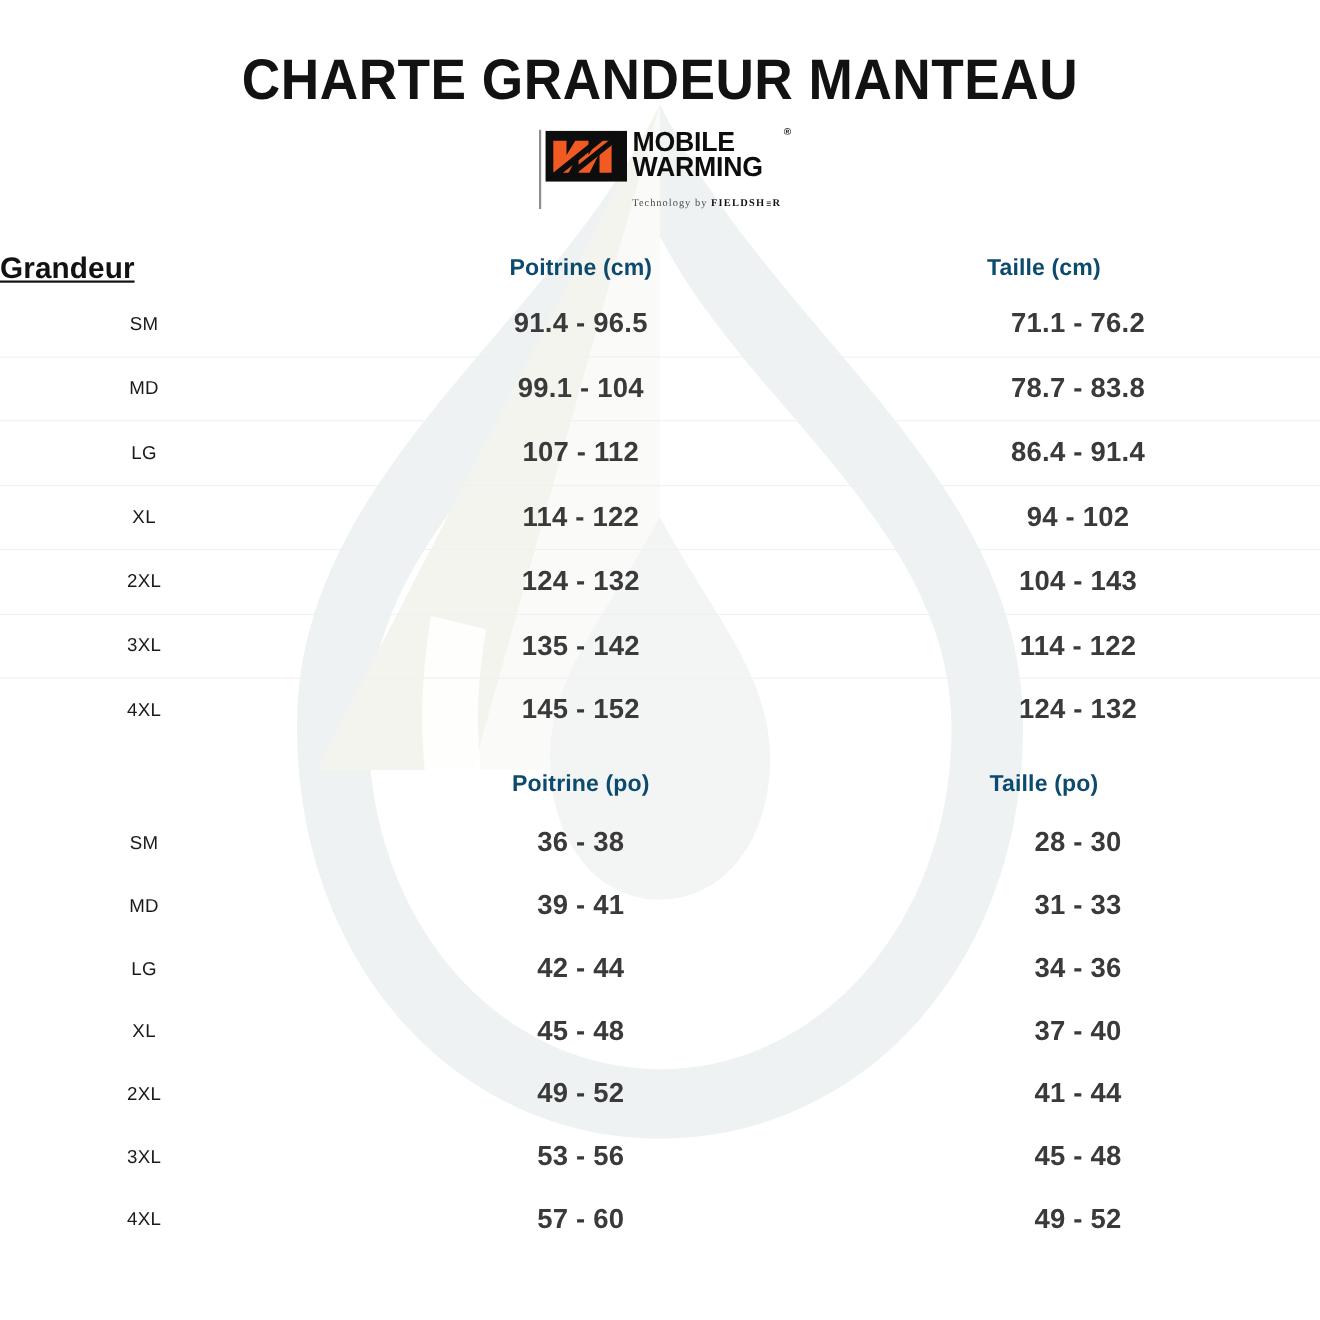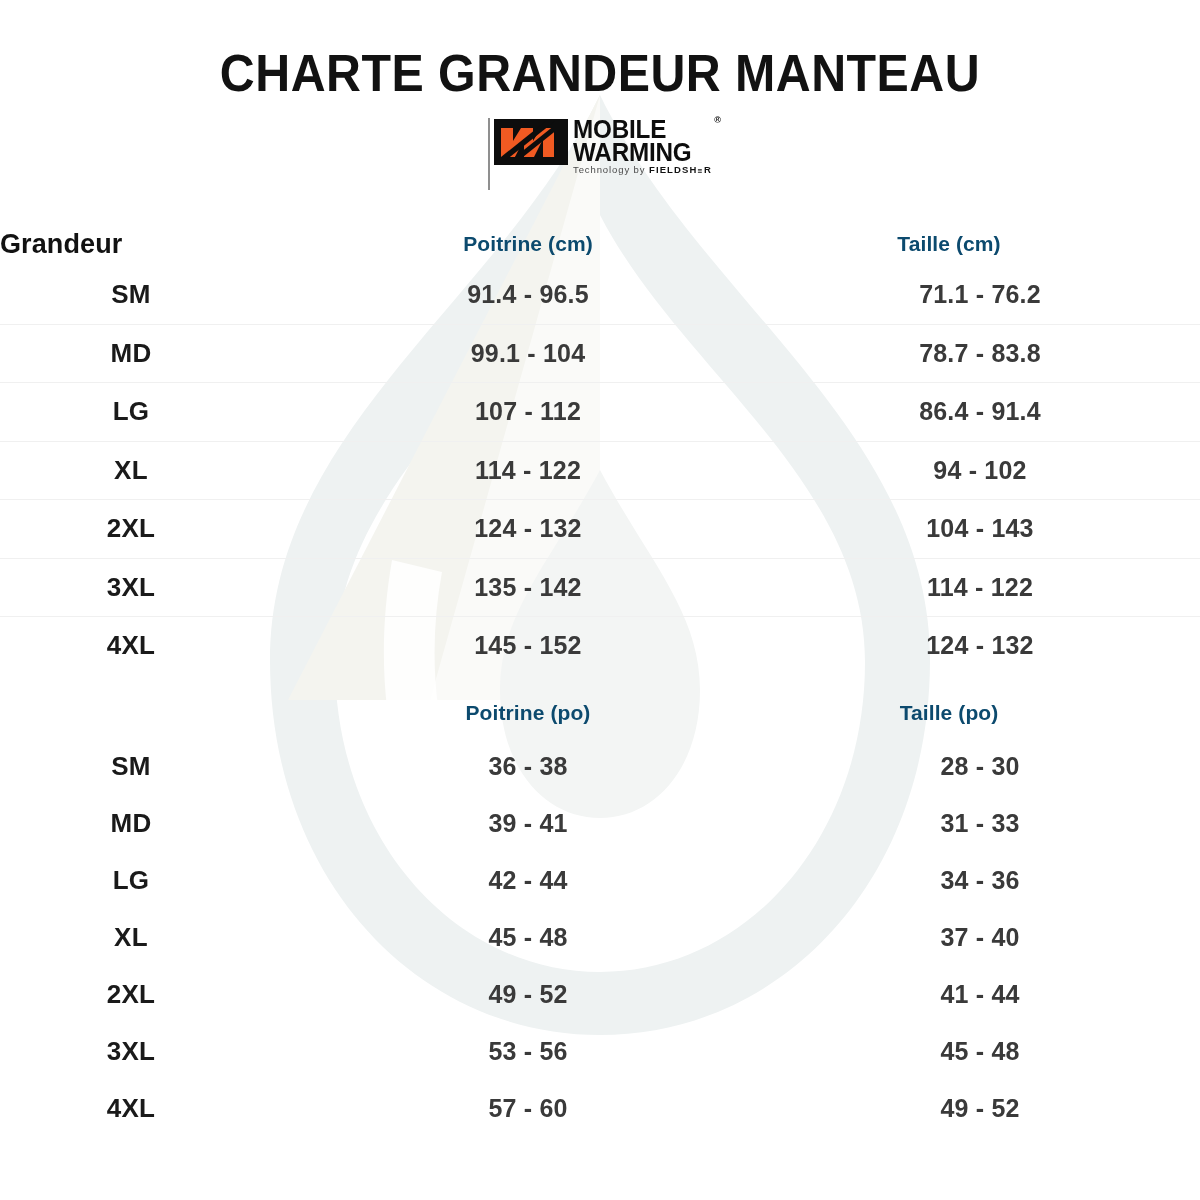--- a/index.html
+++ b/index.html
@@ -105,26 +105,26 @@
   .logo-word.second { font-size: 25px; }
   .logo-reg {
     position: absolute;
     top: -3px;
     right: -9px;
     font-size: 9px;
     font-weight: bold;
     color: #0d0d0d;
   }
   .logo-tagline {
-    margin-top: 0;
+    margin-top: 16px;
     font-size: 9.5px;
     letter-spacing: 0.9px;
     color: #4a4a4a;
     white-space: nowrap;
-    font-family: Liberation Sans, sans-serif;
+    font-family: Liberation Serif, serif;
   }
   .logo-tagline .brand {
     font-weight: bold;
     color: #121212;
     letter-spacing: 1.1px;
   }
   .logo-tagline .glyph {
     display: inline-block;
     transform: translateY(1px) scaleX(0.85);
     font-weight: bold;
@@ -152,20 +152,21 @@
   .hdr-size {
     text-align: left;
     padding-left: 35px;
     font-size: 27px;
     font-weight: bold;
     color: #121212;
     height: 44px;
     vertical-align: middle;
     font-family: "Liberation Sans Narrow", "Liberation Sans", sans-serif;
     letter-spacing: 0.1px;
+    text-decoration: underline;
   }
   .hdr-col {
     text-align: center;
     font-size: 21px;
     font-weight: bold;
     color: #0c4a6e;
     height: 44px;
     vertical-align: middle;
     font-family: "Liberation Sans Narrow", "Liberation Sans", sans-serif;
     letter-spacing: 0.1px;
@@ -177,22 +178,22 @@
   .row td {
     height: 57.5px;
     vertical-align: middle;
     border-top: 1px solid #f0f0f0;
   }
   .row.first td { border-top: 0; }
 
   td.cell-size {
     text-align: center;
     padding-right: 74px;
-    font-size: 26px;
-    font-weight: bold;
+    font-size: 17px;
+    font-weight: normal;
     color: #1a1a1a;
     letter-spacing: 0.3px;
     padding-left: 36px;
   }
   td.cell-val {
     text-align: center;
     font-size: 25px;
     color: #3a3a3a;
     letter-spacing: 0.2px;
     font-weight: bold;

